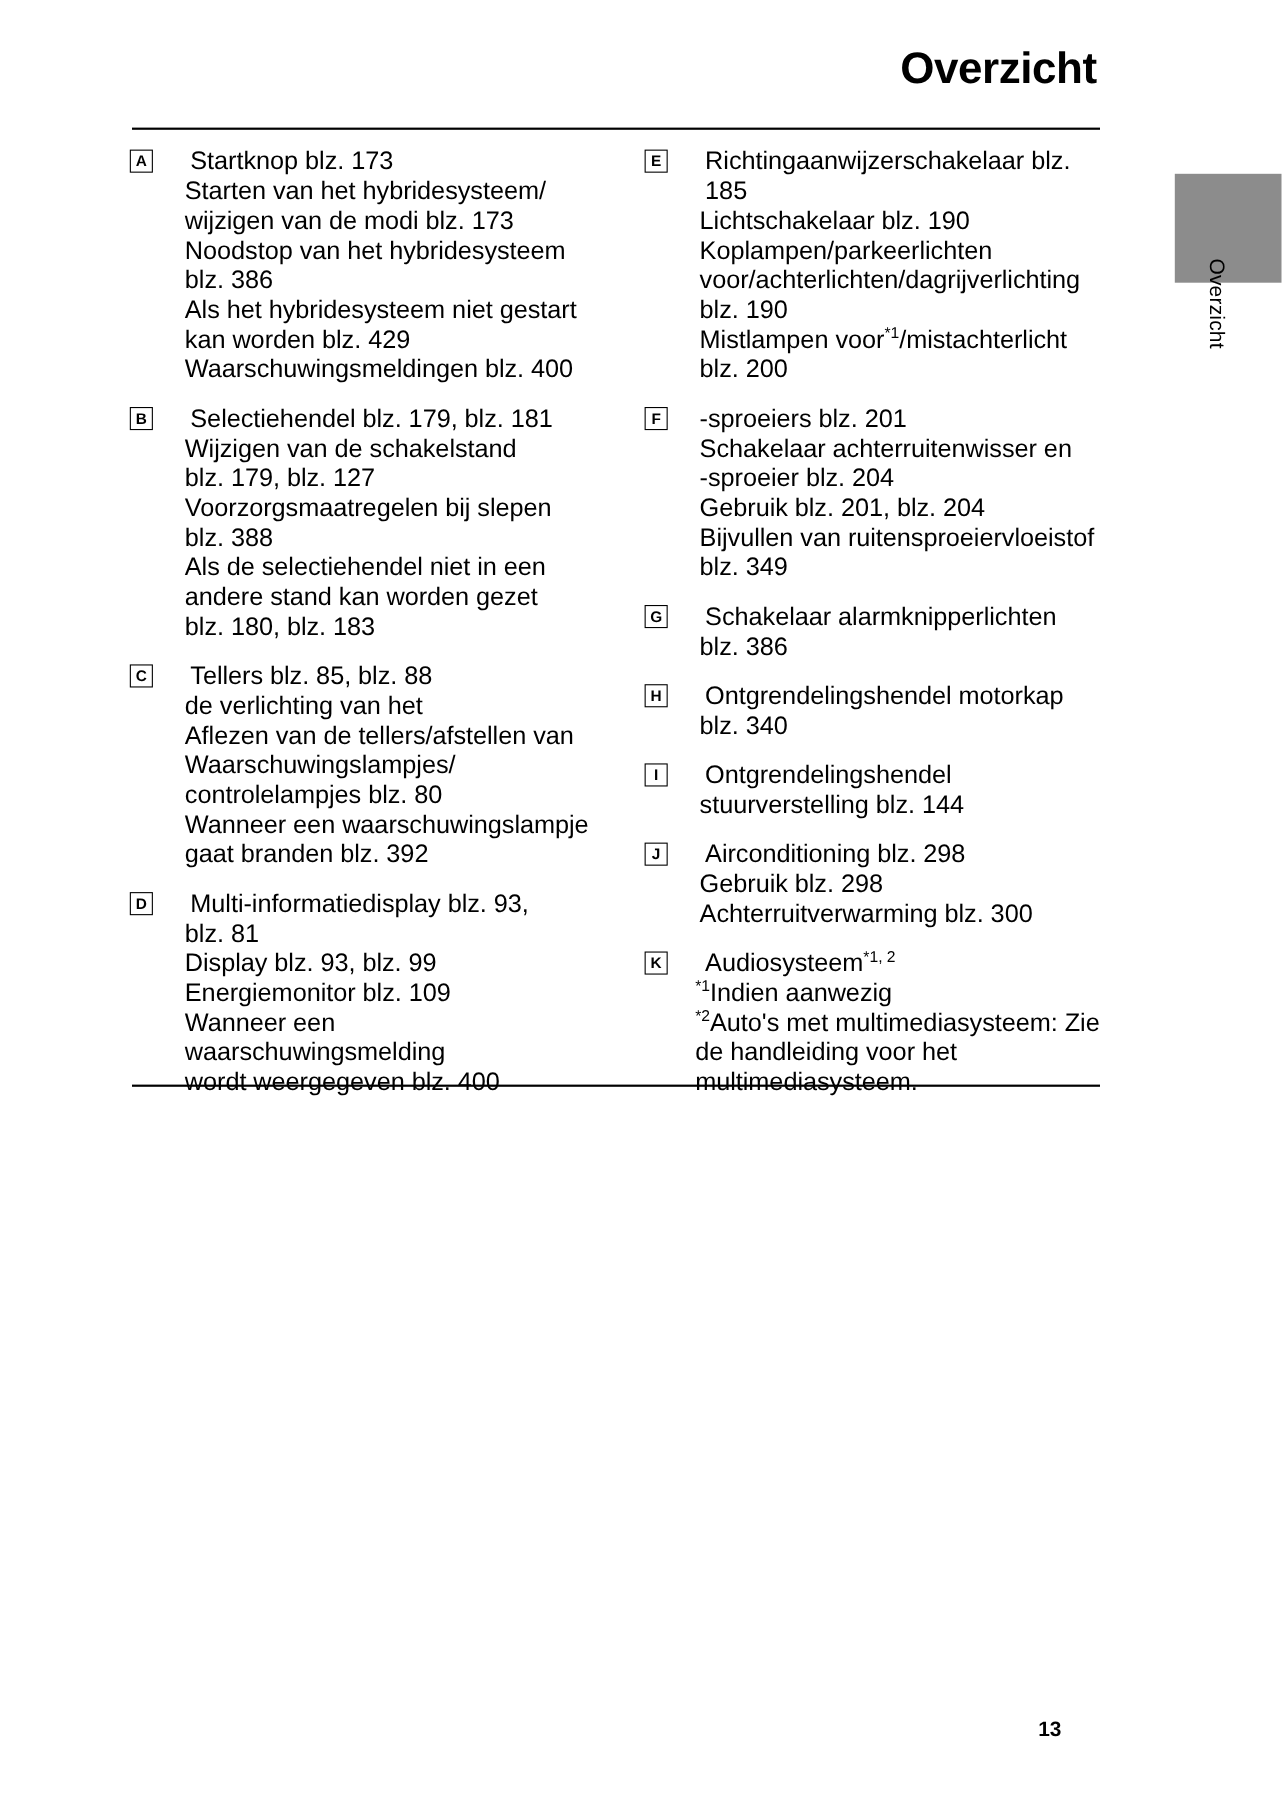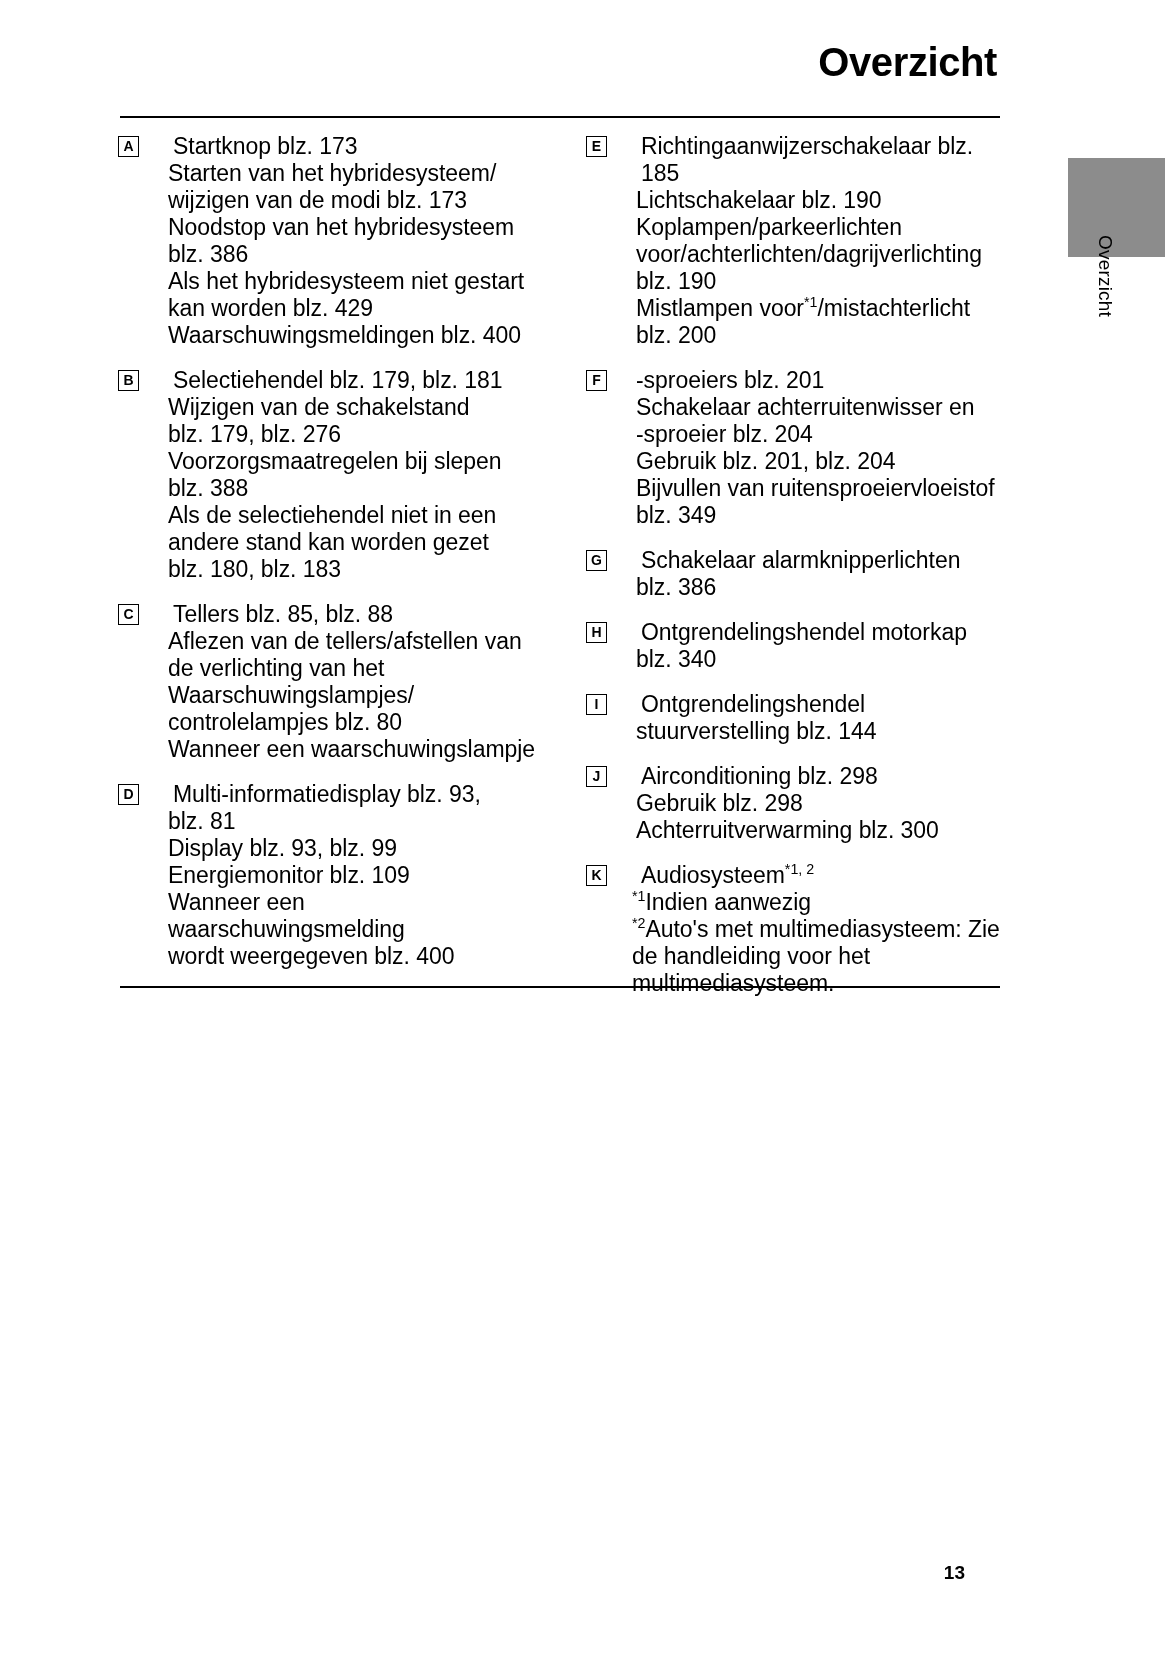--- a/index.html
+++ b/index.html
@@ -170,37 +170,38 @@
             <span class="entry-line">Als het hybridesysteem niet gestart</span>
             <span class="entry-line">kan worden blz. 429</span>
             <span class="entry-line">Waarschuwingsmeldingen blz. 400</span>
           </div>
         </div>
         <div class="entry">
           <div class="entry-badge">B</div>
           <div class="entry-lines">
             <span class="entry-line lead">Selectiehendel blz. 179, blz. 181</span>
             <span class="entry-line">Wijzigen van de schakelstand</span>
-            <span class="entry-line">blz. 179, blz. 276</span>
+            <span class="entry-line">blz. 179, blz. 127</span>
             <span class="entry-line">Voorzorgsmaatregelen bij slepen</span>
             <span class="entry-line">blz. 388</span>
             <span class="entry-line">Als de selectiehendel niet in een</span>
             <span class="entry-line">andere stand kan worden gezet</span>
             <span class="entry-line">blz. 180, blz. 183</span>
           </div>
         </div>
         <div class="entry">
           <div class="entry-badge">C</div>
           <div class="entry-lines">
             <span class="entry-line lead">Tellers blz. 85, blz. 88</span>
+            <span class="entry-line">de verlichting van het</span>
             <span class="entry-line">Aflezen van de tellers/afstellen van</span>
-            <span class="entry-line">de verlichting van het</span>
             <span class="entry-line">Waarschuwingslampjes/</span>
             <span class="entry-line">controlelampjes blz. 80</span>
             <span class="entry-line">Wanneer een waarschuwingslampje</span>
+            <span class="entry-line">gaat branden blz. 392</span>
           </div>
         </div>
         <div class="entry">
           <div class="entry-badge">D</div>
           <div class="entry-lines">
             <span class="entry-line lead">Multi-informatiedisplay blz. 93,</span>
             <span class="entry-line">blz. 81</span>
             <span class="entry-line">Display blz. 93, blz. 99</span>
             <span class="entry-line">Energiemonitor blz. 109</span>
             <span class="entry-line">Wanneer een waarschuwingsmelding</span>

